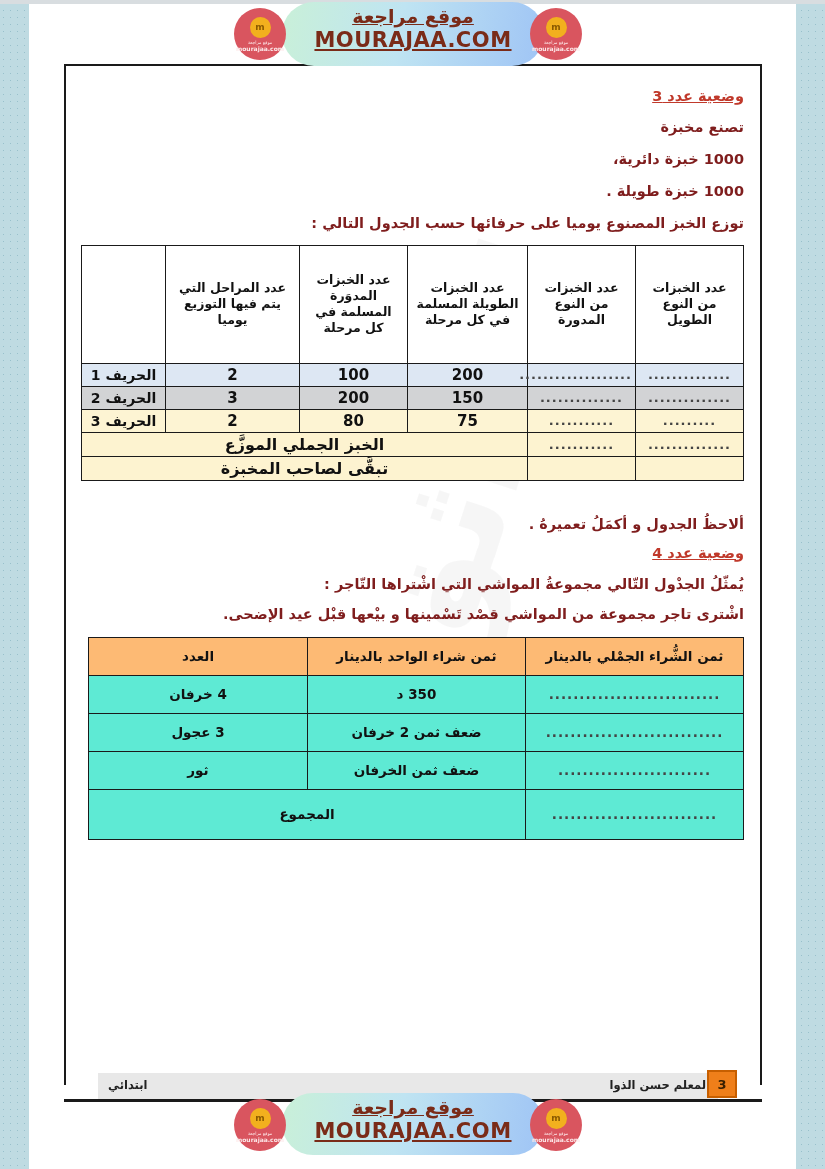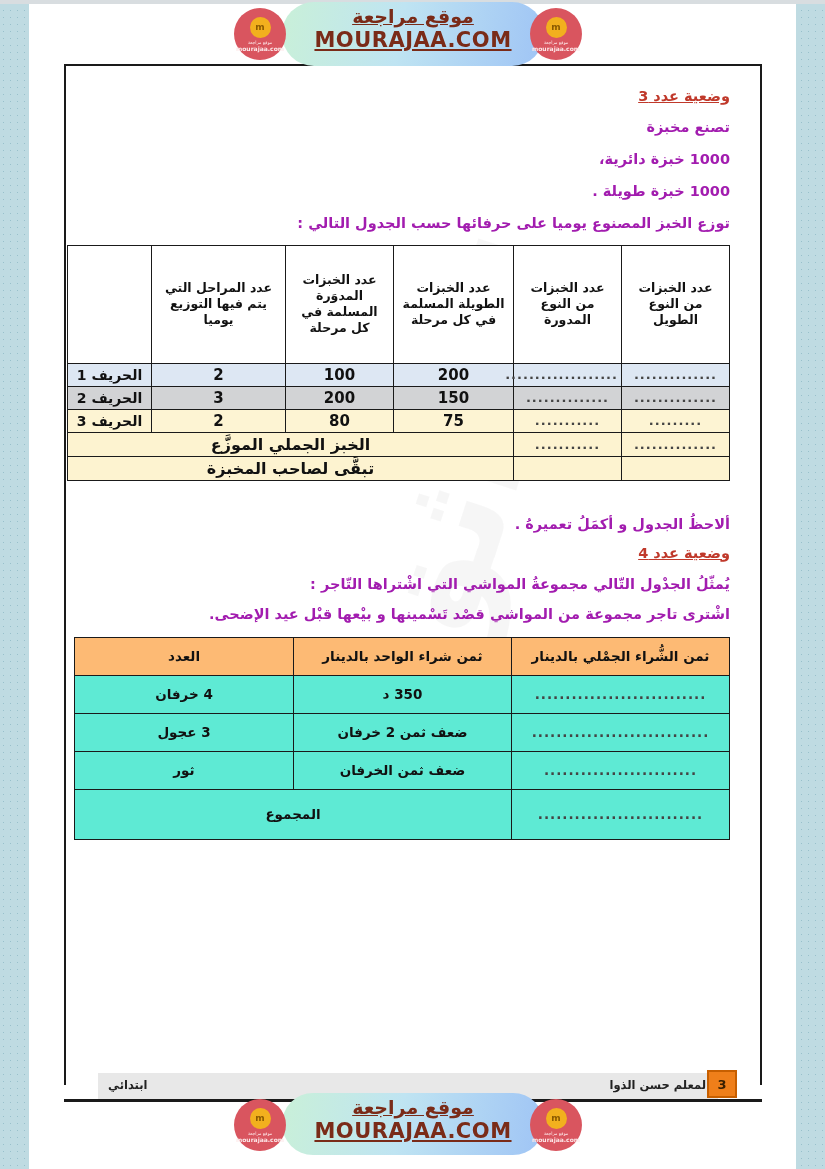--- a/index.html
+++ b/index.html
@@ -71,36 +71,36 @@
     background: transparent;
   }
 
   #content {
     position: absolute;
     left: 66px;
     top: 66px;
     width: 694px;
     z-index: 5;
     box-sizing: border-box;
-    padding: 22px 30px 0 26px;
+    padding: 22px 16px 0 26px;
   }
 
   .sec-title {
     color: #c0392b;
     font-weight: bold;
     font-size: 14.5px;
     text-decoration: underline;
     text-align: right;
     margin: 0 0 14px 0;
     direction: rtl;
   }
   .para {
     font-size: 14.5px;
     font-weight: bold;
-    color: #a21caf;
+    color: #7f1d1d;
     text-align: right;
     margin: 0 0 14px 0;
     direction: rtl;
     line-height: 1.25;
   }
   .para.small-gap { margin-bottom: 12px; }
 
   
   table.grid {
     border-collapse: collapse;

